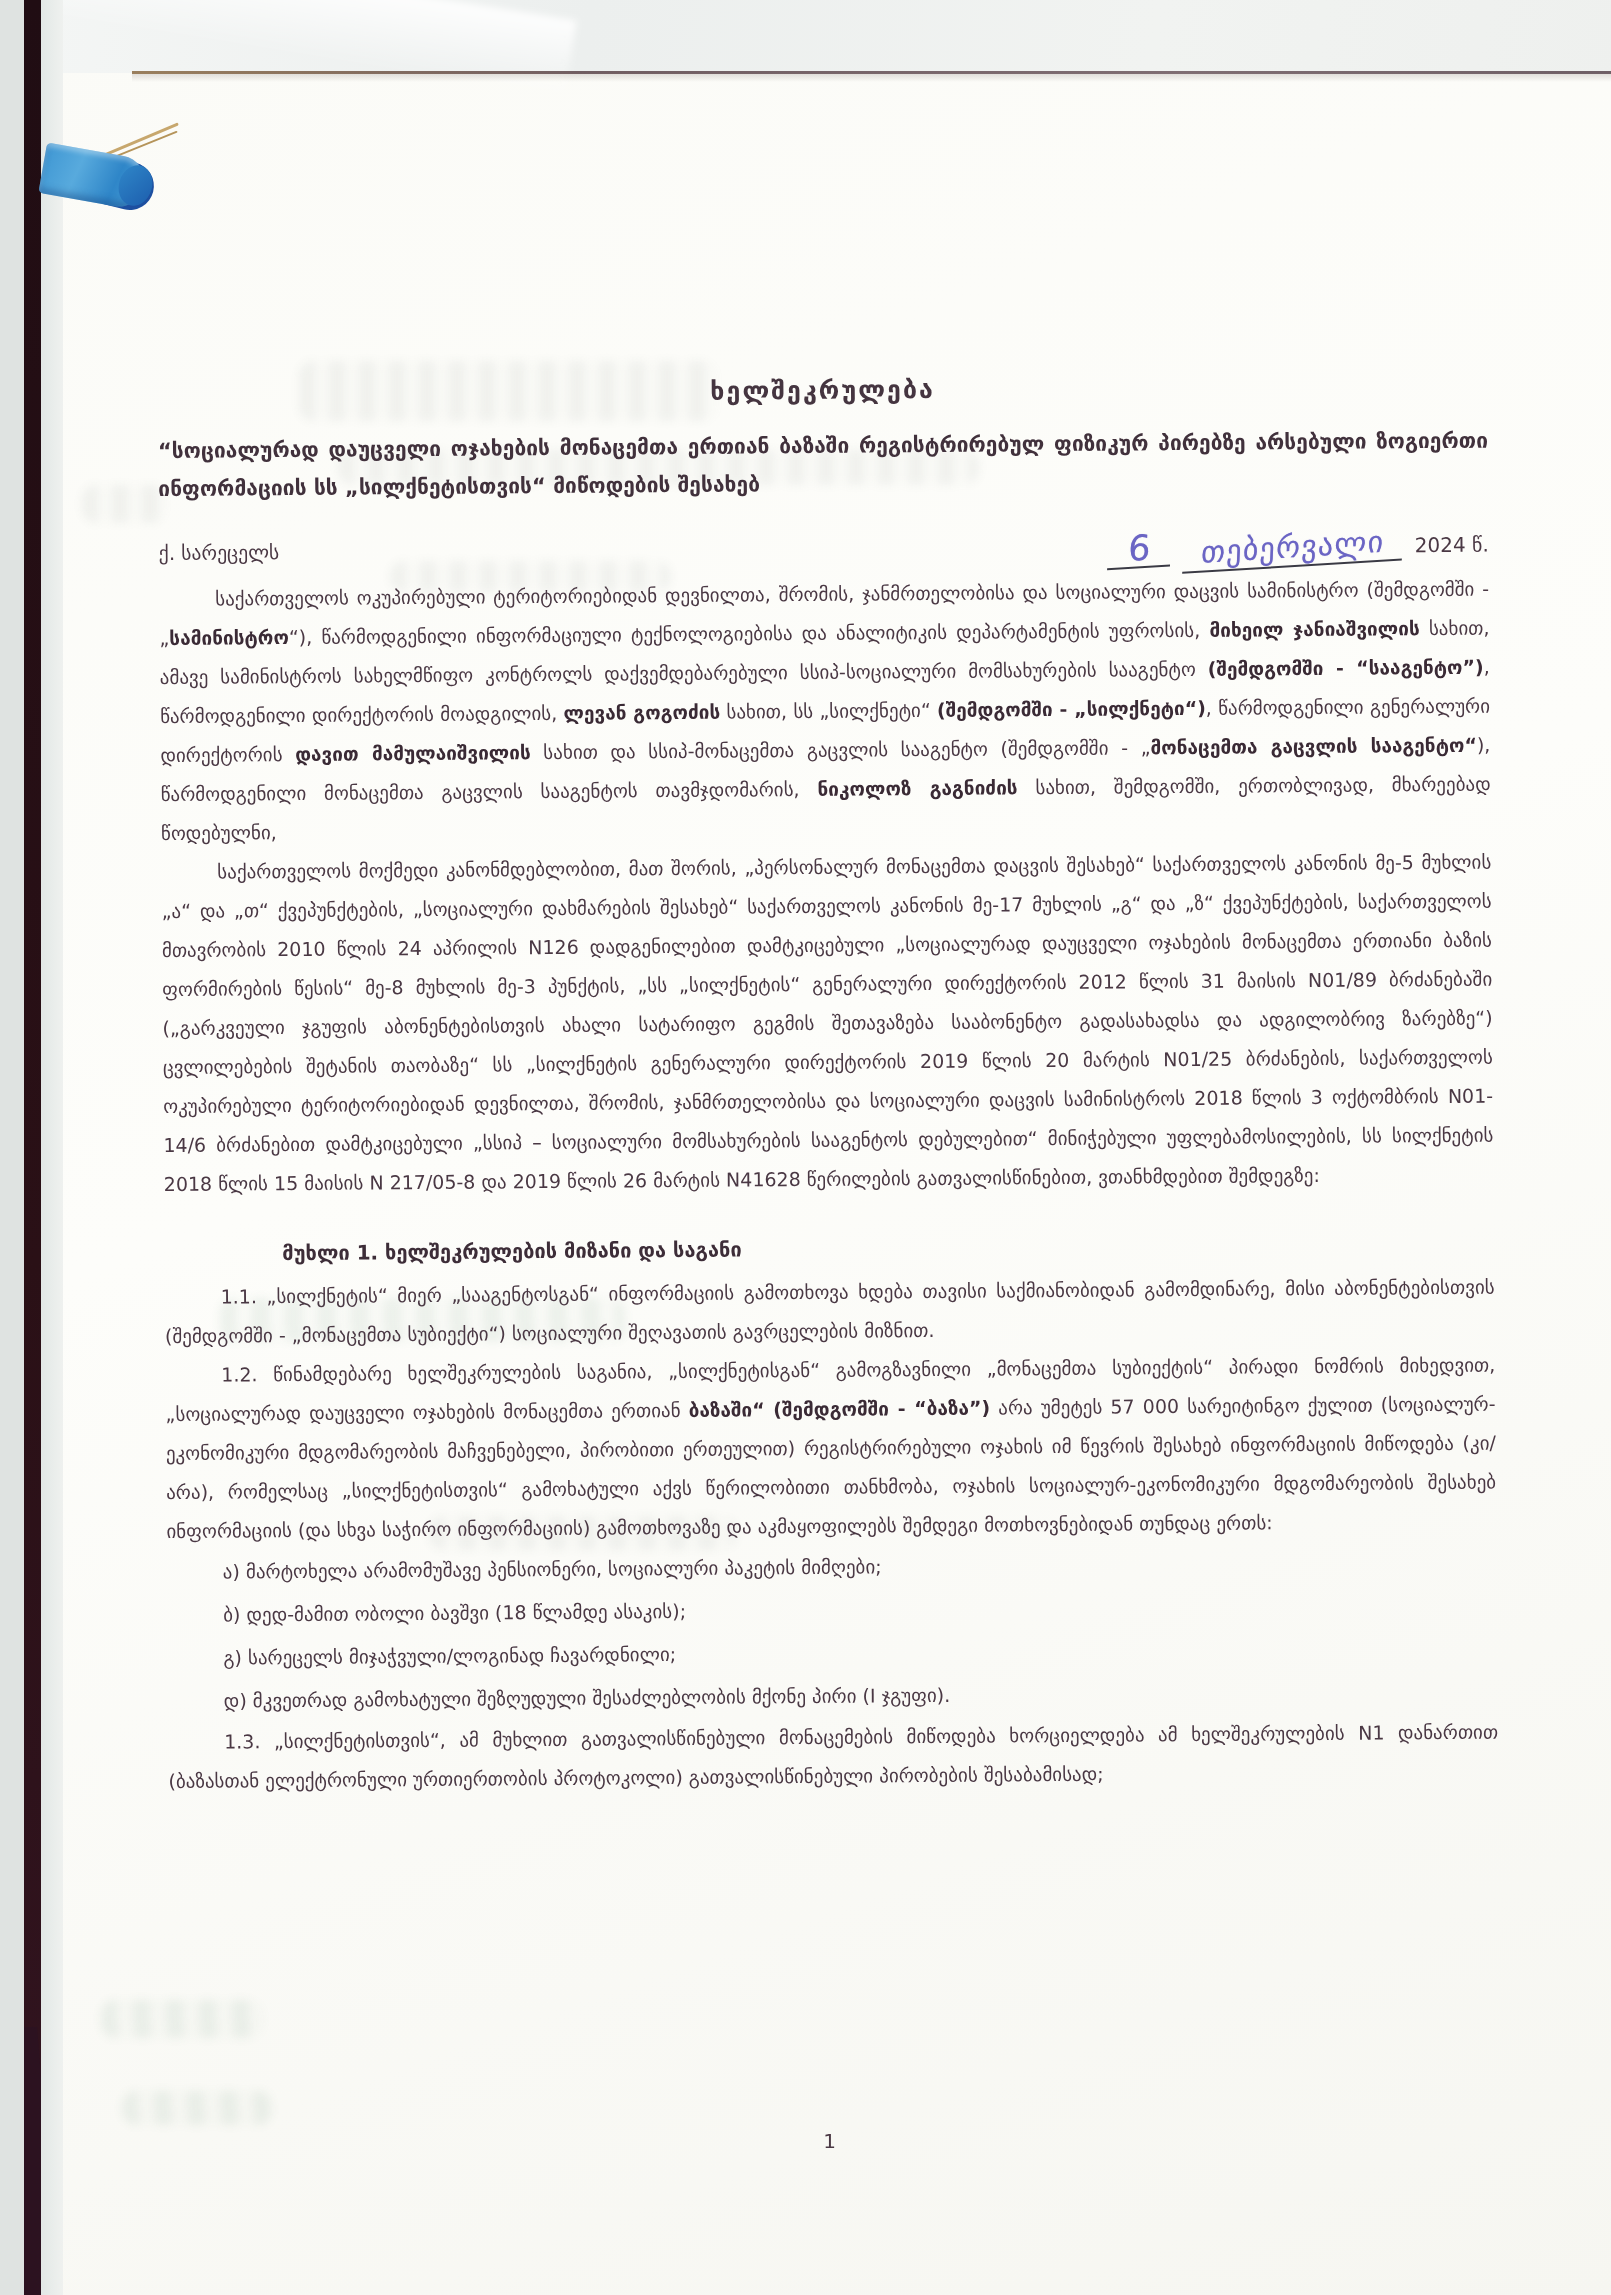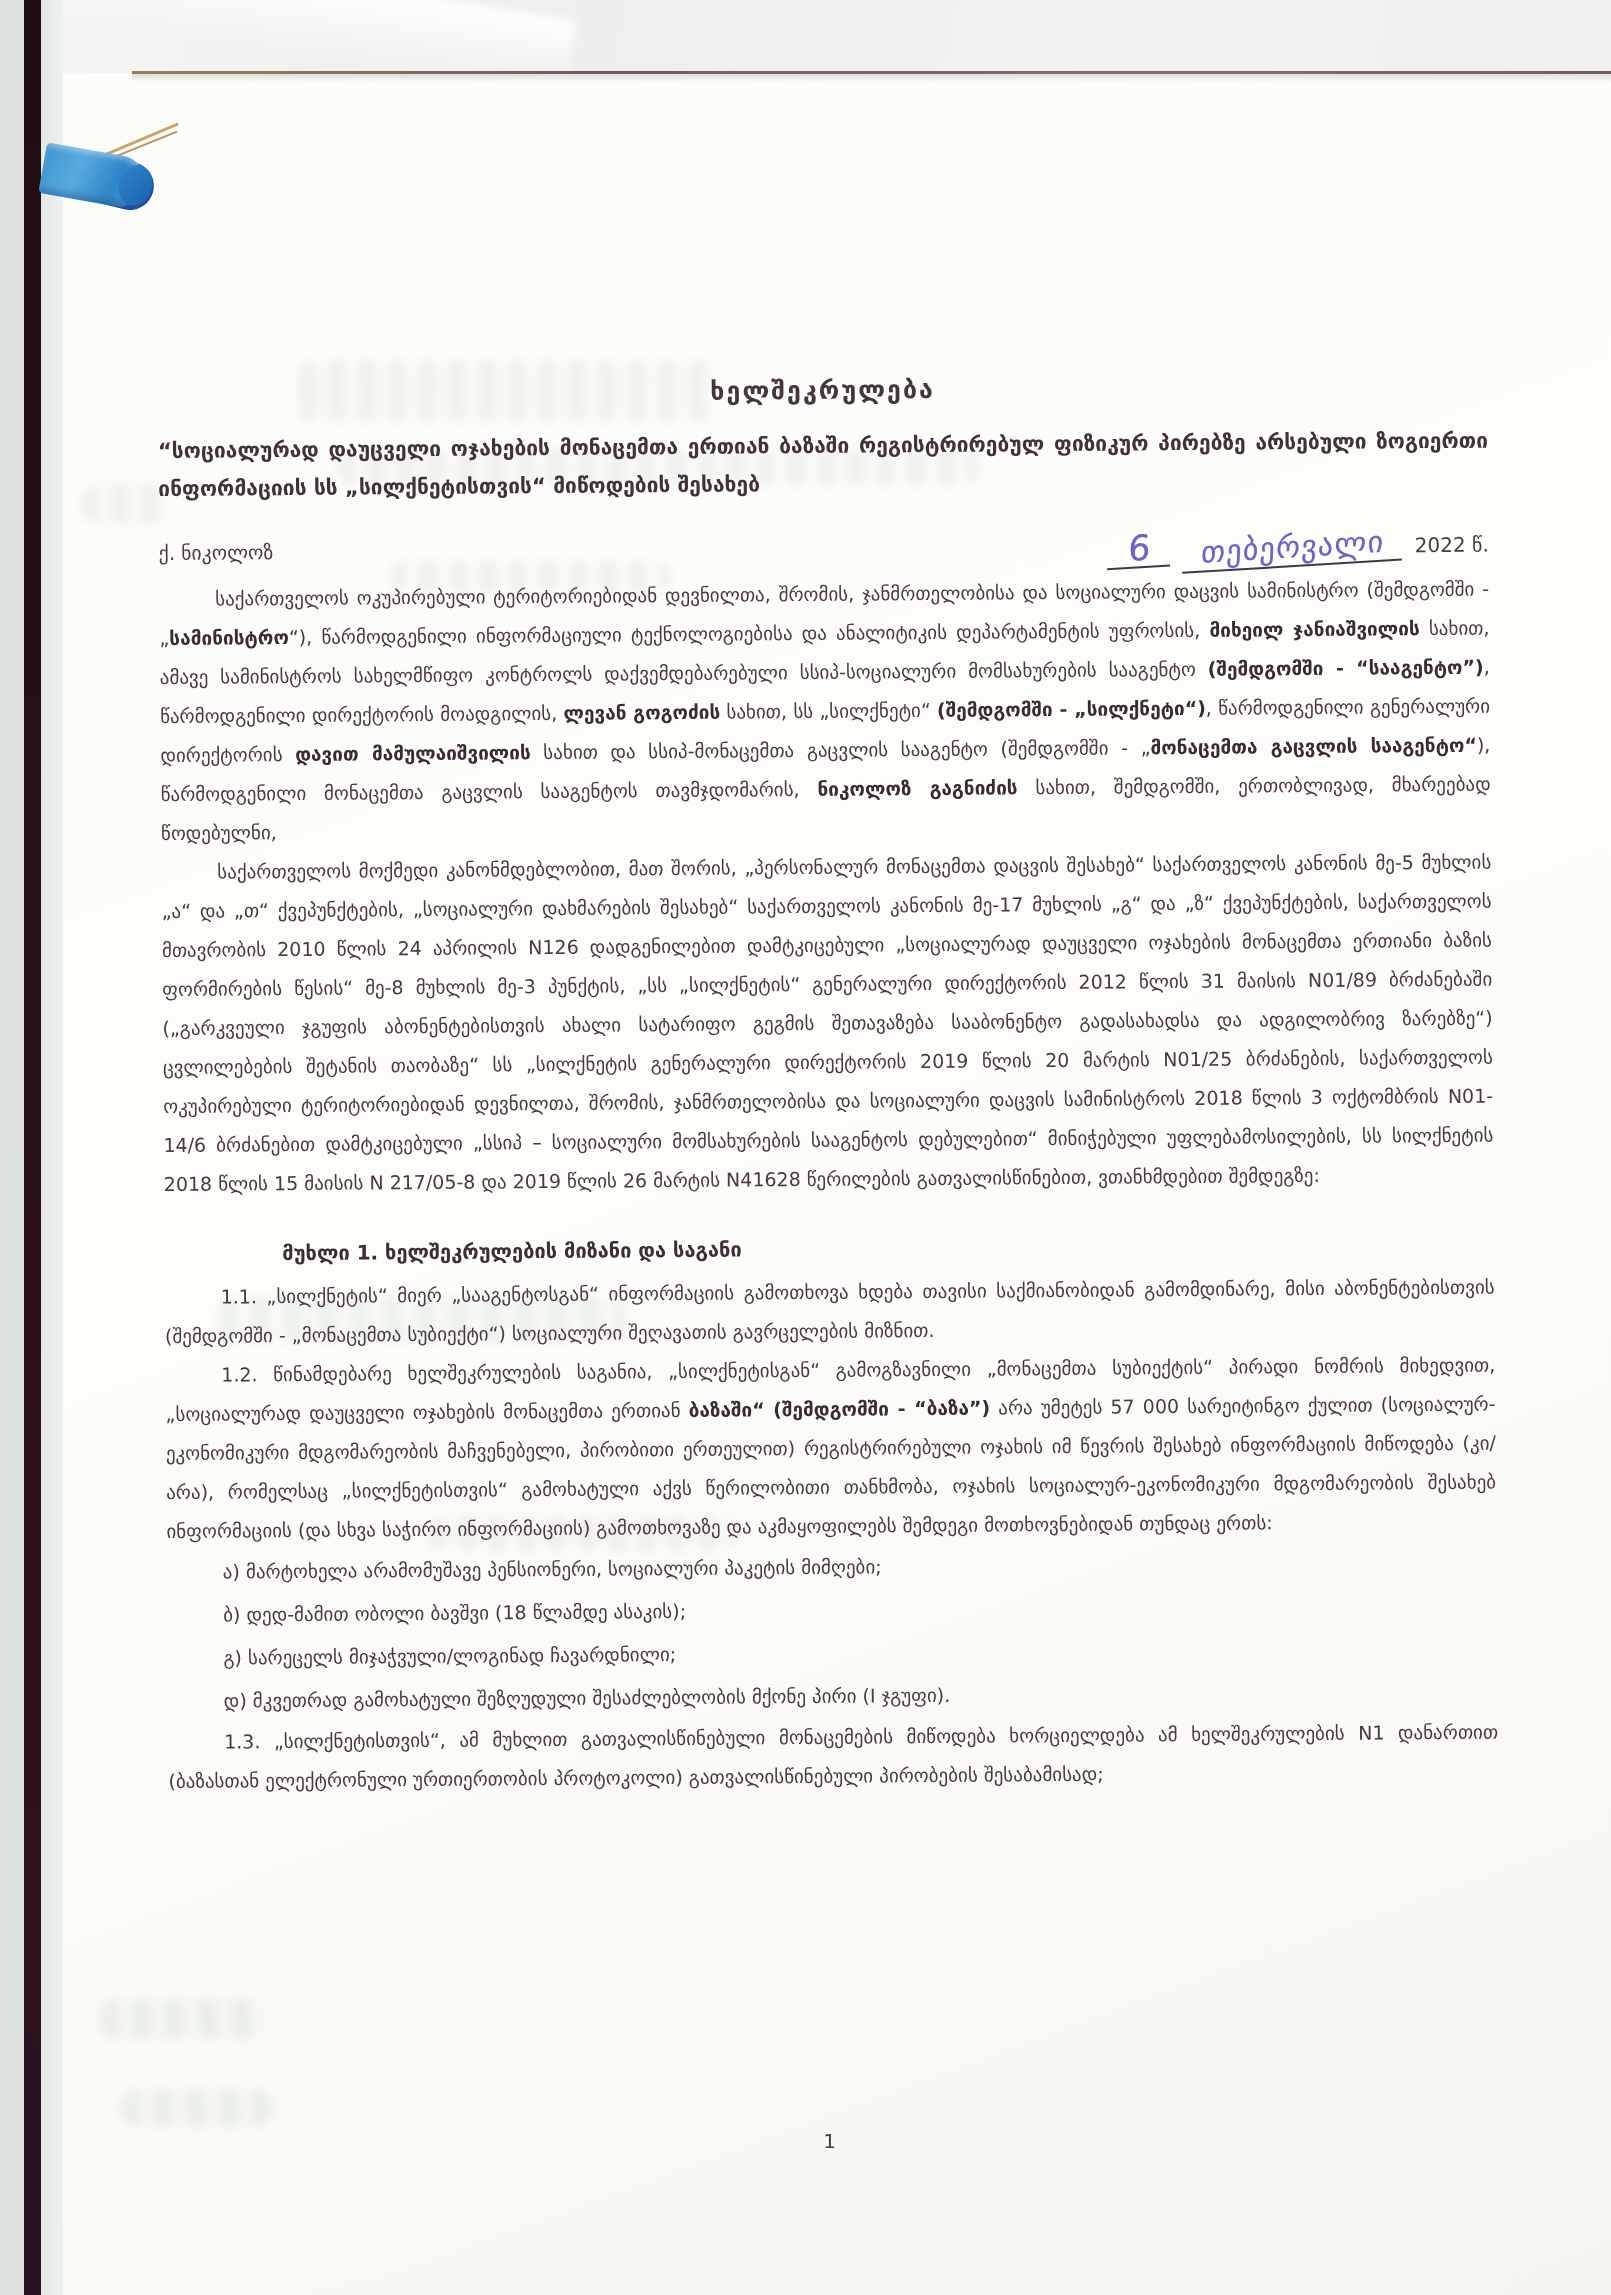--- a/index.html
+++ b/index.html
@@ -150,25 +150,25 @@
   <div class="smudge green" style="left:77px;top:2000px;width:163px;height:38px;"></div>
   <div class="smudge green" style="left:98px;top:2091px;width:150px;height:34px;"></div>
 
   <div class="content">
 
     <h1 class="title">ხელშეკრულება</h1>
 
     <p class="subtitle">“სოციალურად დაუცველი ოჯახების მონაცემთა ერთიან ბაზაში რეგისტრირებულ ფიზიკურ პირებზე არსებული ზოგიერთი ინფორმაციის სს „სილქნეტისთვის“ მიწოდების შესახებ</p>
 
     <div class="place-date">
-      <span class="place">ქ. ნიკოლოზ</span>
+      <span class="place">ქ. სარეცელს</span>
       <span class="date-group">
         <span class="hw day">6</span>
         <span class="hw month">თებერვალი</span>
-        <span class="year">2022 წ.</span>
+        <span class="year">2024 წ.</span>
       </span>
     </div>
 
     <p class="para"><span>საქართველოს ოკუპირებული ტერიტორიებიდან დევნილთა, შრომის, ჯანმრთელობისა და სოციალური დაცვის სამინისტრო (შემდგომში - „</span><span class="b">სამინისტრო</span><span>“), წარმოდგენილი ინფორმაციული ტექნოლოგიებისა და ანალიტიკის დეპარტამენტის უფროსის, </span><span class="b">მიხეილ ჯანიაშვილის</span><span> სახით, ამავე სამინისტროს სახელმწიფო კონტროლს დაქვემდებარებული სსიპ-სოციალური მომსახურების სააგენტო </span><span class="b">(შემდგომში - “სააგენტო”)</span><span>, წარმოდგენილი დირექტორის მოადგილის, </span><span class="b">ლევან გოგოძის</span><span> სახით, სს „სილქნეტი“ </span><span class="b">(შემდგომში - „სილქნეტი“)</span><span>, წარმოდგენილი გენერალური დირექტორის </span><span class="b">დავით მამულაიშვილის</span><span> სახით და სსიპ-მონაცემთა გაცვლის სააგენტო (შემდგომში - „</span><span class="b">მონაცემთა გაცვლის სააგენტო“</span><span>), წარმოდგენილი მონაცემთა გაცვლის სააგენტოს თავმჯდომარის, </span><span class="b">ნიკოლოზ გაგნიძის</span><span> სახით, შემდგომში, ერთობლივად, მხარეებად წოდებულნი,</span></p>
 
     <p class="para">საქართველოს მოქმედი კანონმდებლობით, მათ შორის, „პერსონალურ მონაცემთა დაცვის შესახებ“ საქართველოს კანონის მე-5 მუხლის „ა“ და „თ“ ქვეპუნქტების, „სოციალური დახმარების შესახებ“ საქართველოს კანონის მე-17 მუხლის „გ“ და „ზ“ ქვეპუნქტების, საქართველოს მთავრობის 2010 წლის 24 აპრილის N126 დადგენილებით დამტკიცებული „სოციალურად დაუცველი ოჯახების მონაცემთა ერთიანი ბაზის ფორმირების წესის“ მე-8 მუხლის მე-3 პუნქტის, „სს „სილქნეტის“ გენერალური დირექტორის 2012 წლის 31 მაისის N01/89 ბრძანებაში („გარკვეული ჯგუფის აბონენტებისთვის ახალი სატარიფო გეგმის შეთავაზება სააბონენტო გადასახადსა და ადგილობრივ ზარებზე“) ცვლილებების შეტანის თაობაზე“ სს „სილქნეტის გენერალური დირექტორის 2019 წლის 20 მარტის N01/25 ბრძანების, საქართველოს ოკუპირებული ტერიტორიებიდან დევნილთა, შრომის, ჯანმრთელობისა და სოციალური დაცვის სამინისტროს 2018 წლის 3 ოქტომბრის N01-14/6 ბრძანებით დამტკიცებული „სსიპ – სოციალური მომსახურების სააგენტოს დებულებით“ მინიჭებული უფლებამოსილების, სს სილქნეტის 2018 წლის 15 მაისის N 217/05-8 და 2019 წლის 26 მარტის N41628 წერილების გათვალისწინებით, ვთანხმდებით შემდეგზე:</p>
 
     <h2 class="article">მუხლი 1. ხელშეკრულების მიზანი და  საგანი</h2>
 
     <p class="para">1.1. „სილქნეტის“ მიერ „სააგენტოსგან“ ინფორმაციის გამოთხოვა ხდება თავისი საქმიანობიდან გამომდინარე, მისი აბონენტებისთვის (შემდგომში - „მონაცემთა სუბიექტი“) სოციალური შეღავათის გავრცელების მიზნით.</p>

